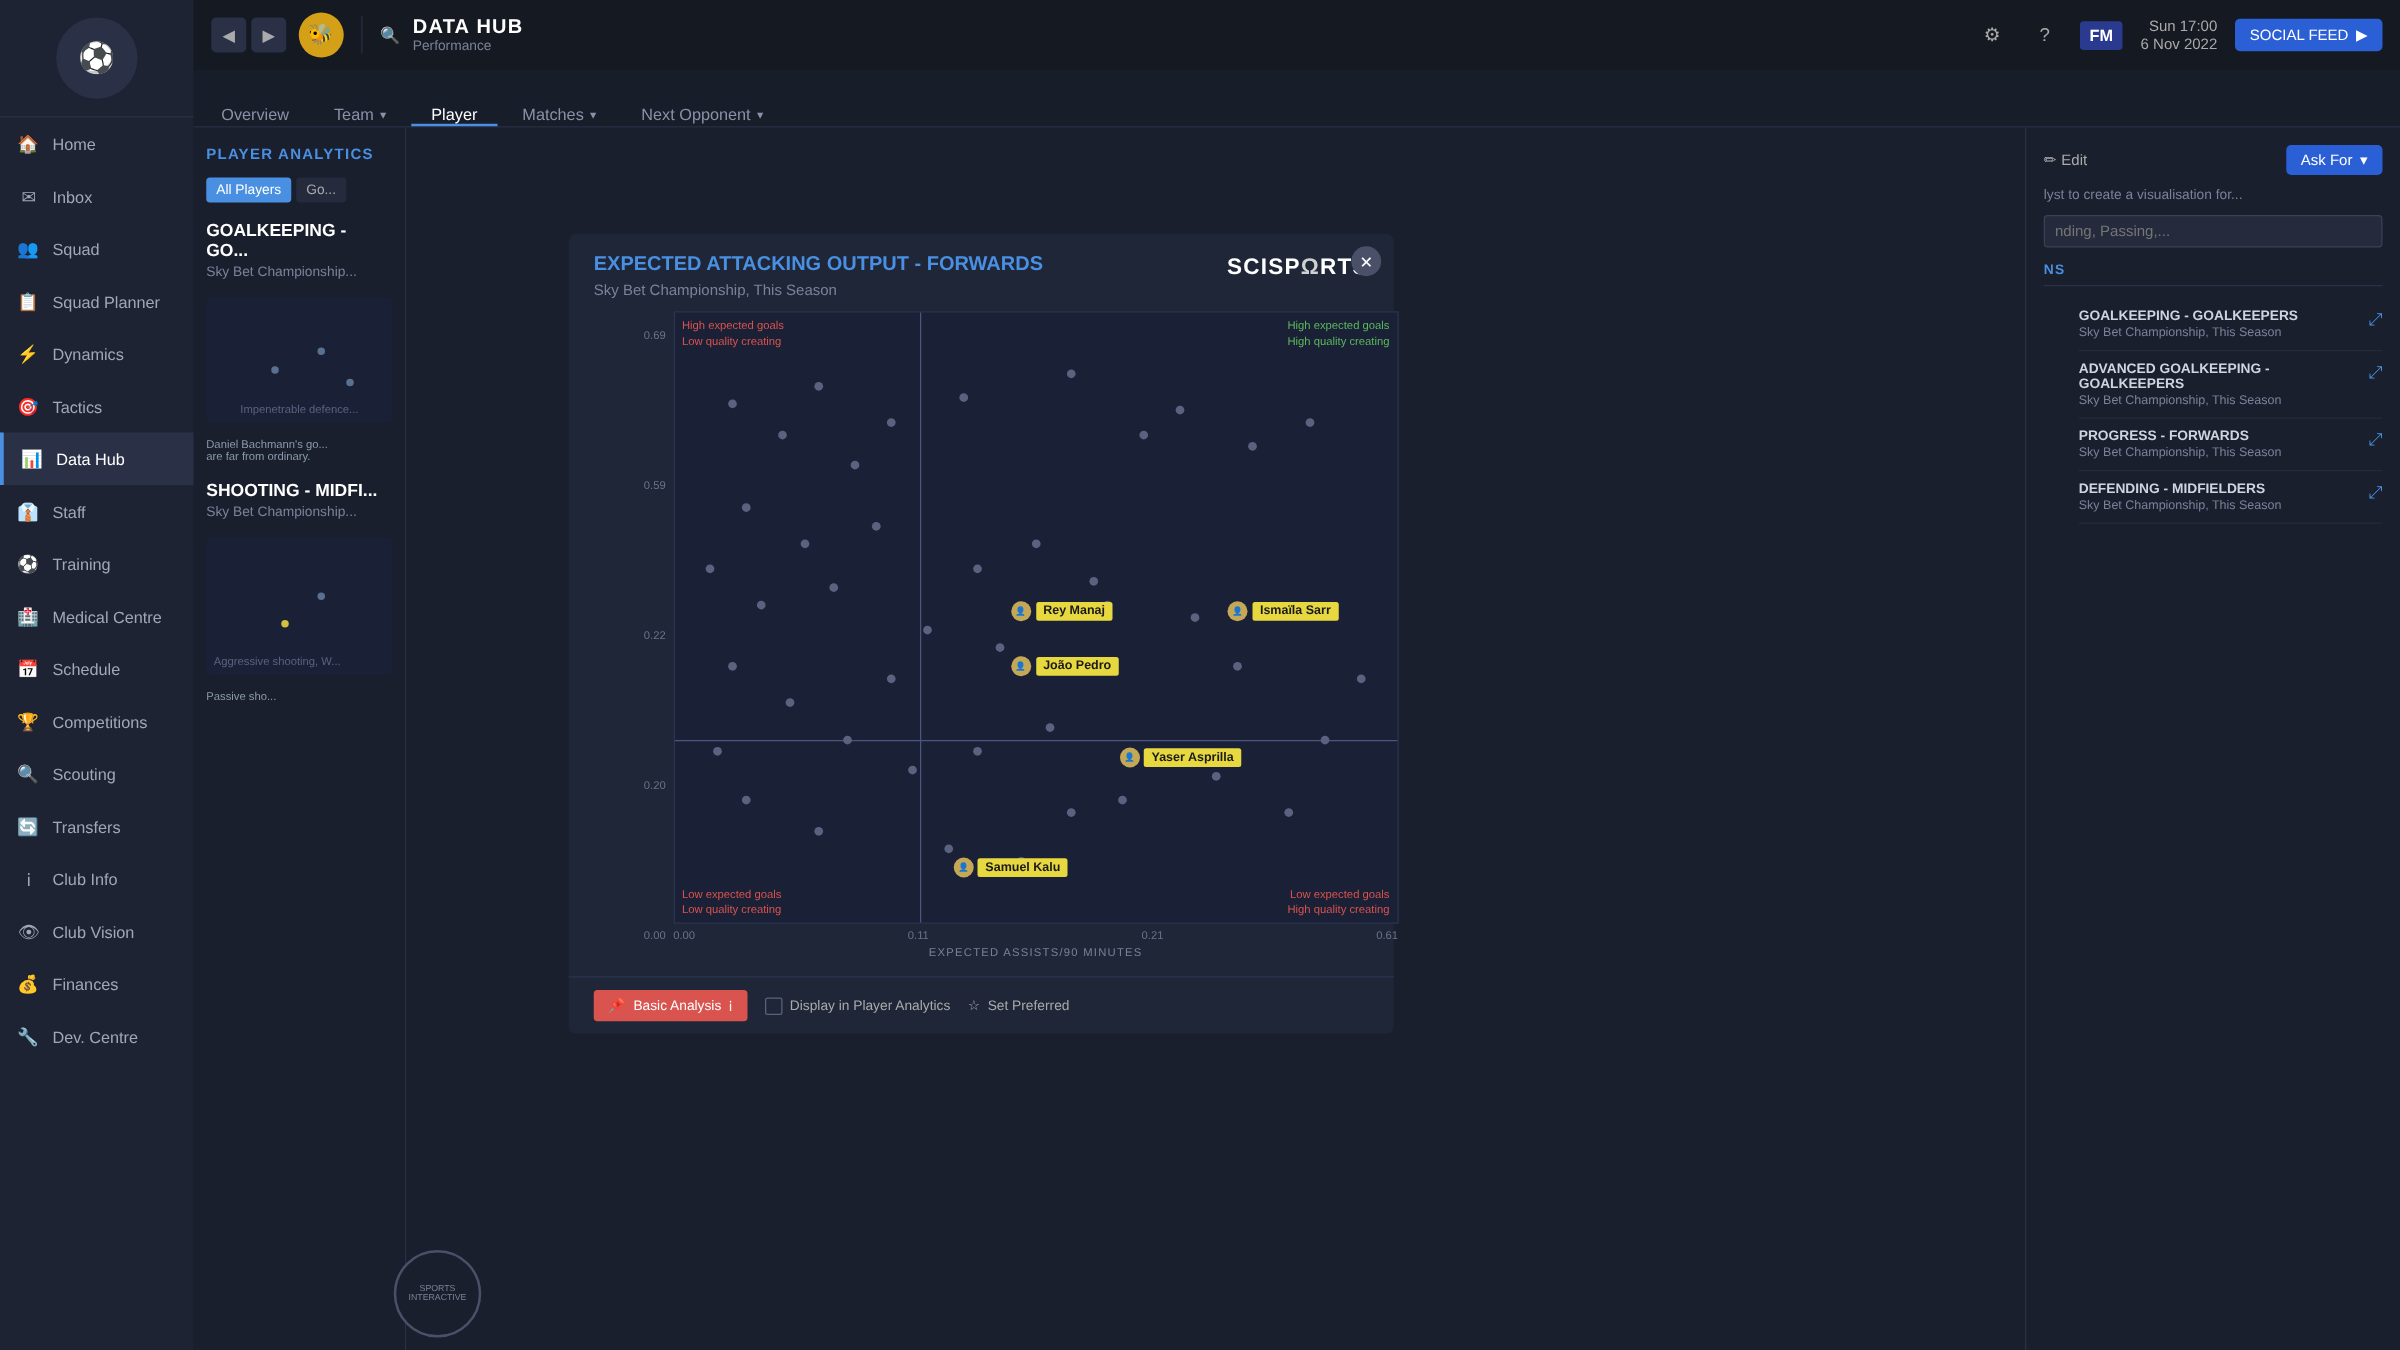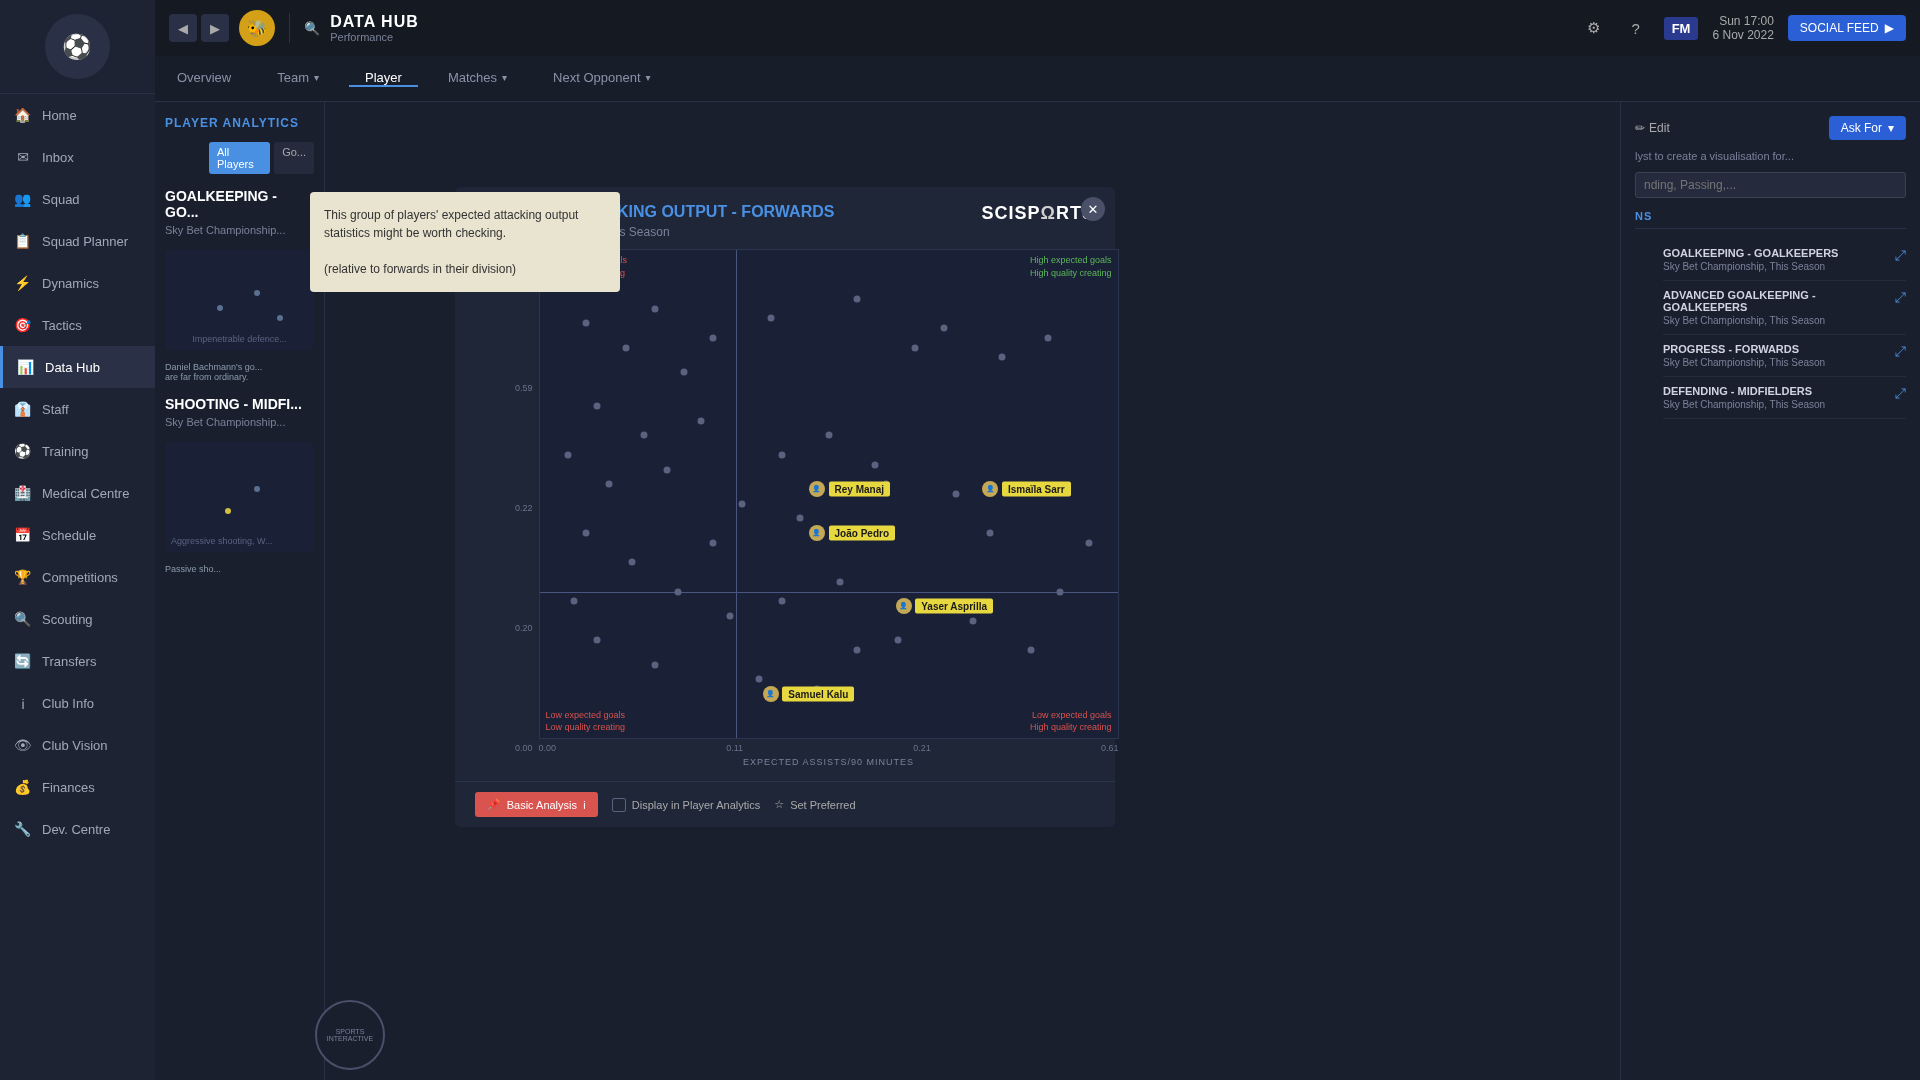--- a/index.html
+++ b/index.html
@@ -124,23 +124,23 @@
       border-radius: 4px;
       cursor: pointer;
       display: flex; align-items: center; gap: 6px;
     }
 
     
     .nav-tabs {
       height: 46px;
       background: #181d2a;
       display: flex;
-      align-items: center;
+      align-items: flex-end;
       padding: 0 6px;
-      gap: 14px;
+      gap: 4px;
       flex-shrink: 0;
       border-bottom: 1px solid #2a3147;
     }
     .nav-tab {
       display: flex; align-items: center; padding: 0 16px;
       color: #8a92a8; font-size: 13px; cursor: pointer;
       border-bottom: 2px solid transparent;
     }
     .nav-tab.active { color: #fff; border-bottom: 2px solid #4a90e2; }
     .nav-tab .chevron { margin-left: 5px; font-size: 10px; }
@@ -162,21 +162,21 @@
       flex-shrink: 0;
     }
     .analytics-title {
       color: #4a90e2;
       font-size: 12px;
       font-weight: bold;
       letter-spacing: 1px;
       margin-bottom: 12px;
     }
     .analytics-filter-tabs {
-      display: flex; gap: 4px; margin-bottom: 14px; margin-left: 44px;
+      display: flex; gap: 4px; margin-bottom: 14px;
     }
     .filter-tab {
       padding: 4px 8px;
       font-size: 11px;
       border-radius: 3px;
       cursor: pointer;
       color: #aaa;
       background: #252b3d;
     }
     .filter-tab.active { background: #4a90e2; color: #fff; }
@@ -670,25 +670,20 @@
           <div class="viz-item">
     <div class="viz-item-text">
       <div class="viz-item-title">DEFENDING - MIDFIELDERS</div>
       <div class="viz-item-sub">Sky Bet Championship, This Season</div>
     </div>
     <div class="viz-expand">⤢</div>
   </div>
         </div>
     </div>
 
-    <div class="tooltip-popup">
-      <div>This group of players' expected attacking output statistics might be worth checking.</div>
-      <br>
-      <div>(relative to forwards in their division)</div>
-    </div>
 
     <div class="modal-container">
       <div class="modal-header">
         <div>
           <div class="modal-title">EXPECTED ATTACKING OUTPUT - FORWARDS</div>
           <div class="modal-subtitle">Sky Bet Championship, This Season</div>
         </div>
         <div class="scisports-logo">SCISP<span>Ω</span>RTS</div>
         <div class="close-btn">✕</div>
       </div>

